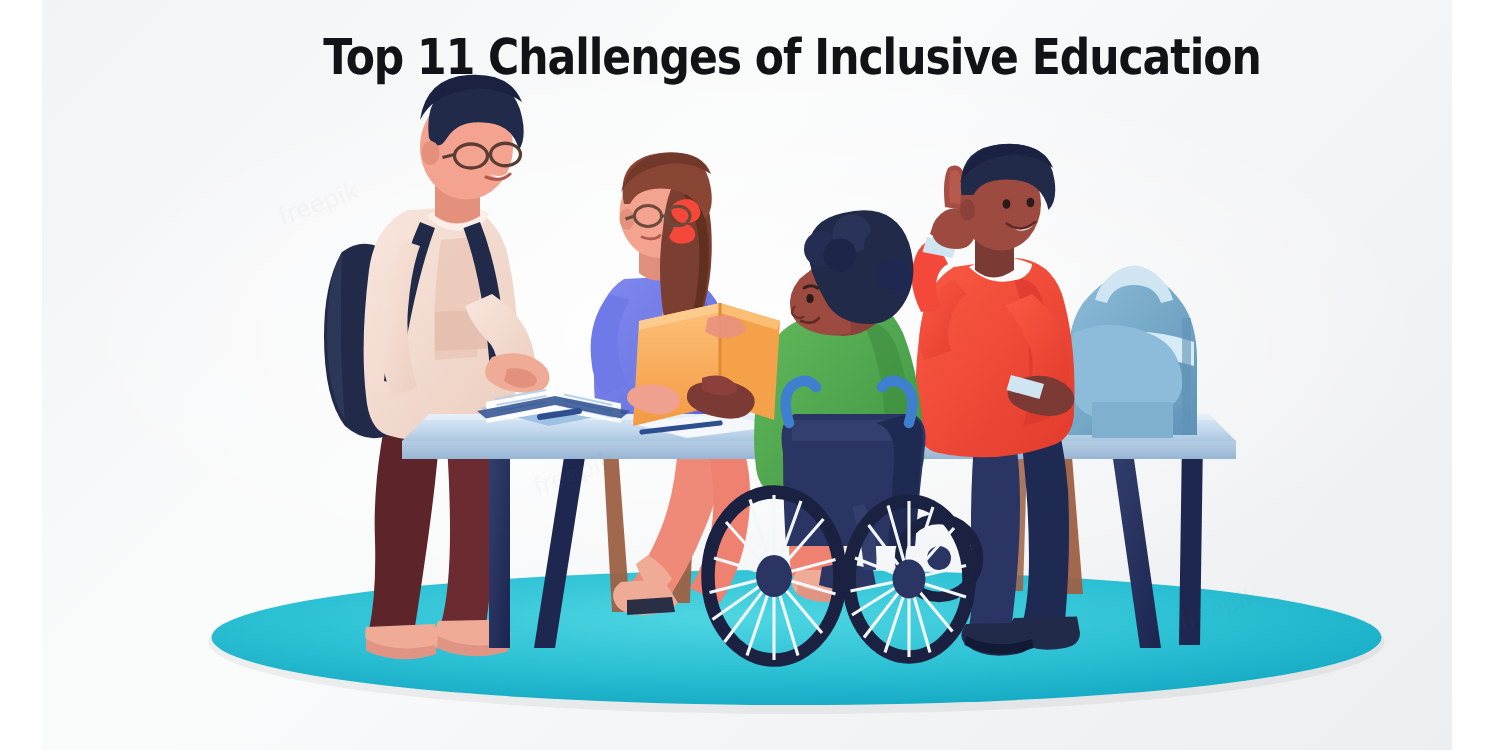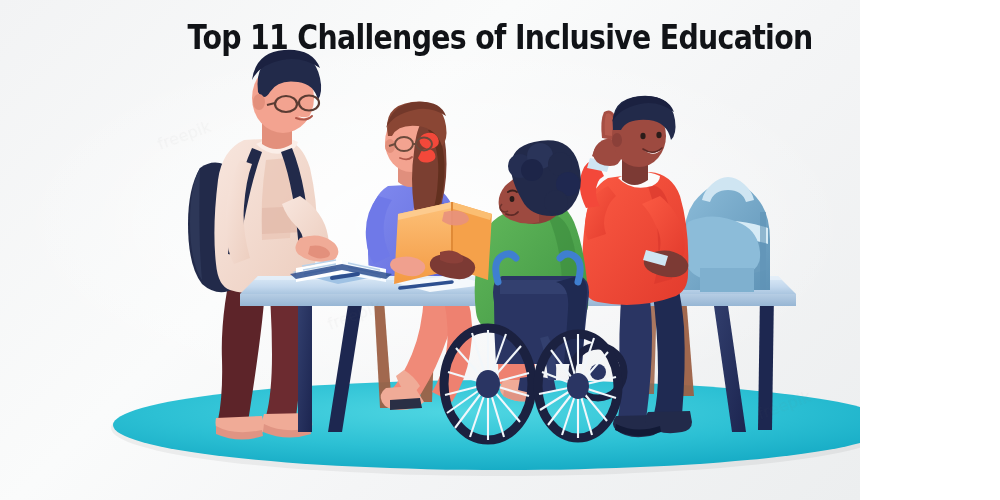--- a/index.html
+++ b/index.html
@@ -2,25 +2,26 @@
 <html><head>
 <meta charset="utf-8">
 <style>
   html, body {
     margin: 0;
     padding: 0;
     background: #ffffff;
   }
   #stage {
     position: relative;
-    width: 860px;
+    width: 940px;
     height: 500px;
     overflow: hidden;
     background: linear-gradient(135deg, #f2f3f4 0%, #fafbfb 38%, #f4f5f6 62%, #eceeef 100%);
     font-family: "Liberation Sans", sans-serif;
+    margin-left: 28px;
   }
   #stage::after{
     content:"";
     position:absolute; left:0; top:0; right:0; bottom:0;
     background:
       radial-gradient(ellipse 70% 55% at 50% 45%, rgba(255,255,255,0.85) 0%, rgba(255,255,255,0) 70%);
     pointer-events:none;
   }
   .title {
     position: absolute;

